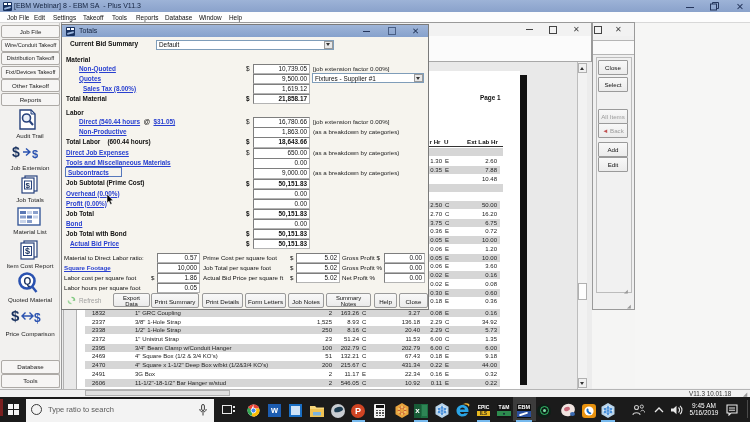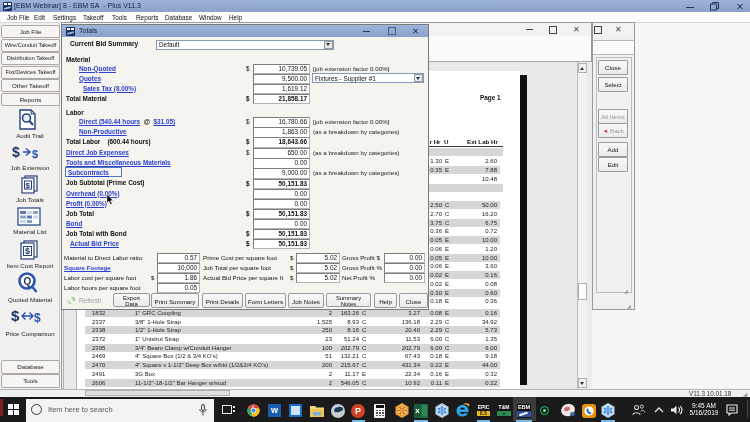--- a/index.html
+++ b/index.html
@@ -404,21 +404,21 @@
 <div class="a" style="left:0;top:397px;width:750px;height:25px;background:#1b1b1b;"></div>
 <div class="a" style="left:0;top:399px;width:3px;height:17px;background:#7a1f1f;"></div>
 <svg class="a" style="left:8px;top:404px;" width="11" height="11" viewBox="0 0 11 11">
 <rect x="0" y="0" width="5" height="5" fill="#f5f5f5"></rect>
     <rect x="6" y="0" width="5" height="5" fill="#f5f5f5"></rect>
 <rect x="0" y="6" width="5" height="5" fill="#f5f5f5"></rect>
     <rect x="6" y="6" width="5" height="5" fill="#f5f5f5"></rect>
   </svg>
 <div class="a" style="left:26px;top:398.5px;width:188px;height:23px;background:#f3f3f3;"></div>
 <div class="a" style="left:31px;top:404px;width:11px;height:11px;border:1.8px solid #3a3a3a;border-radius:50%;box-sizing:border-box;"></div>
-<div class="a" style="left:48px;top:405px;font-size:7.5px;color:#5a5a5a;">Item here to search</div>
+<div class="a" style="left:48px;top:405px;font-size:7.5px;color:#5a5a5a;">Type ratio to search</div>
 <svg class="a" style="left:199px;top:403.5px;" width="8" height="13" viewBox="0 0 8 13">
 <rect x="2.6" y="0.5" width="2.8" height="6" rx="1.4" fill="none" stroke="#3c3c3c" stroke-width="1"></rect>
 <path d="M0.8,5 C0.8,9 7.2,9 7.2,5" fill="none" stroke="#3c3c3c" stroke-width="1"></path>
 <line x1="4" y1="8.8" x2="4" y2="11.5" stroke="#3c3c3c" stroke-width="1"></line>
   </svg>
 <div class="a" style="left:222px;top:404.5px;width:10px;height:9px;border:1.3px solid #e8e8e8;box-sizing:border-box;"></div>
 <div class="a" style="left:233px;top:406px;width:1.8px;height:2px;background:#e8e8e8;"></div>
 <div class="a" style="left:233px;top:410px;width:1.8px;height:2px;background:#e8e8e8;"></div>
 <svg class="a" style="left:247px;top:404px;" width="13" height="13" viewBox="0 0 24 24">
 <circle cx="12" cy="12" r="11" fill="#fff"></circle>

